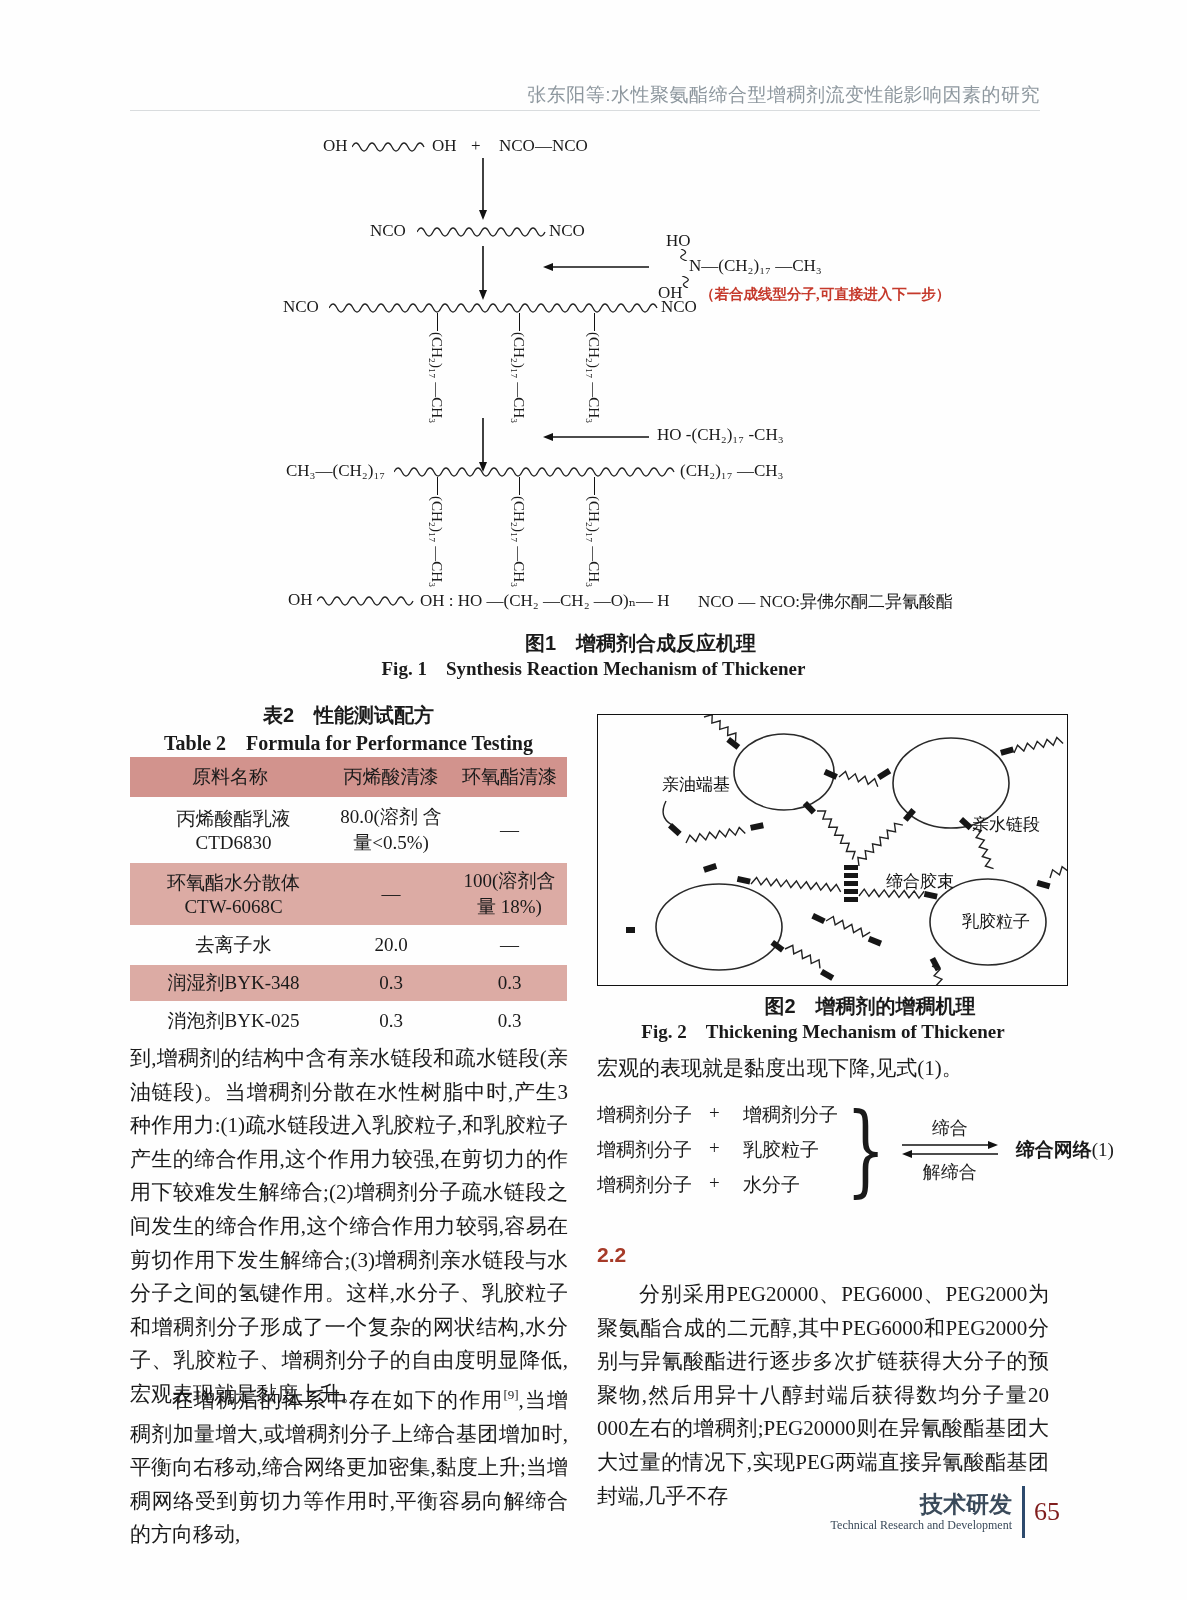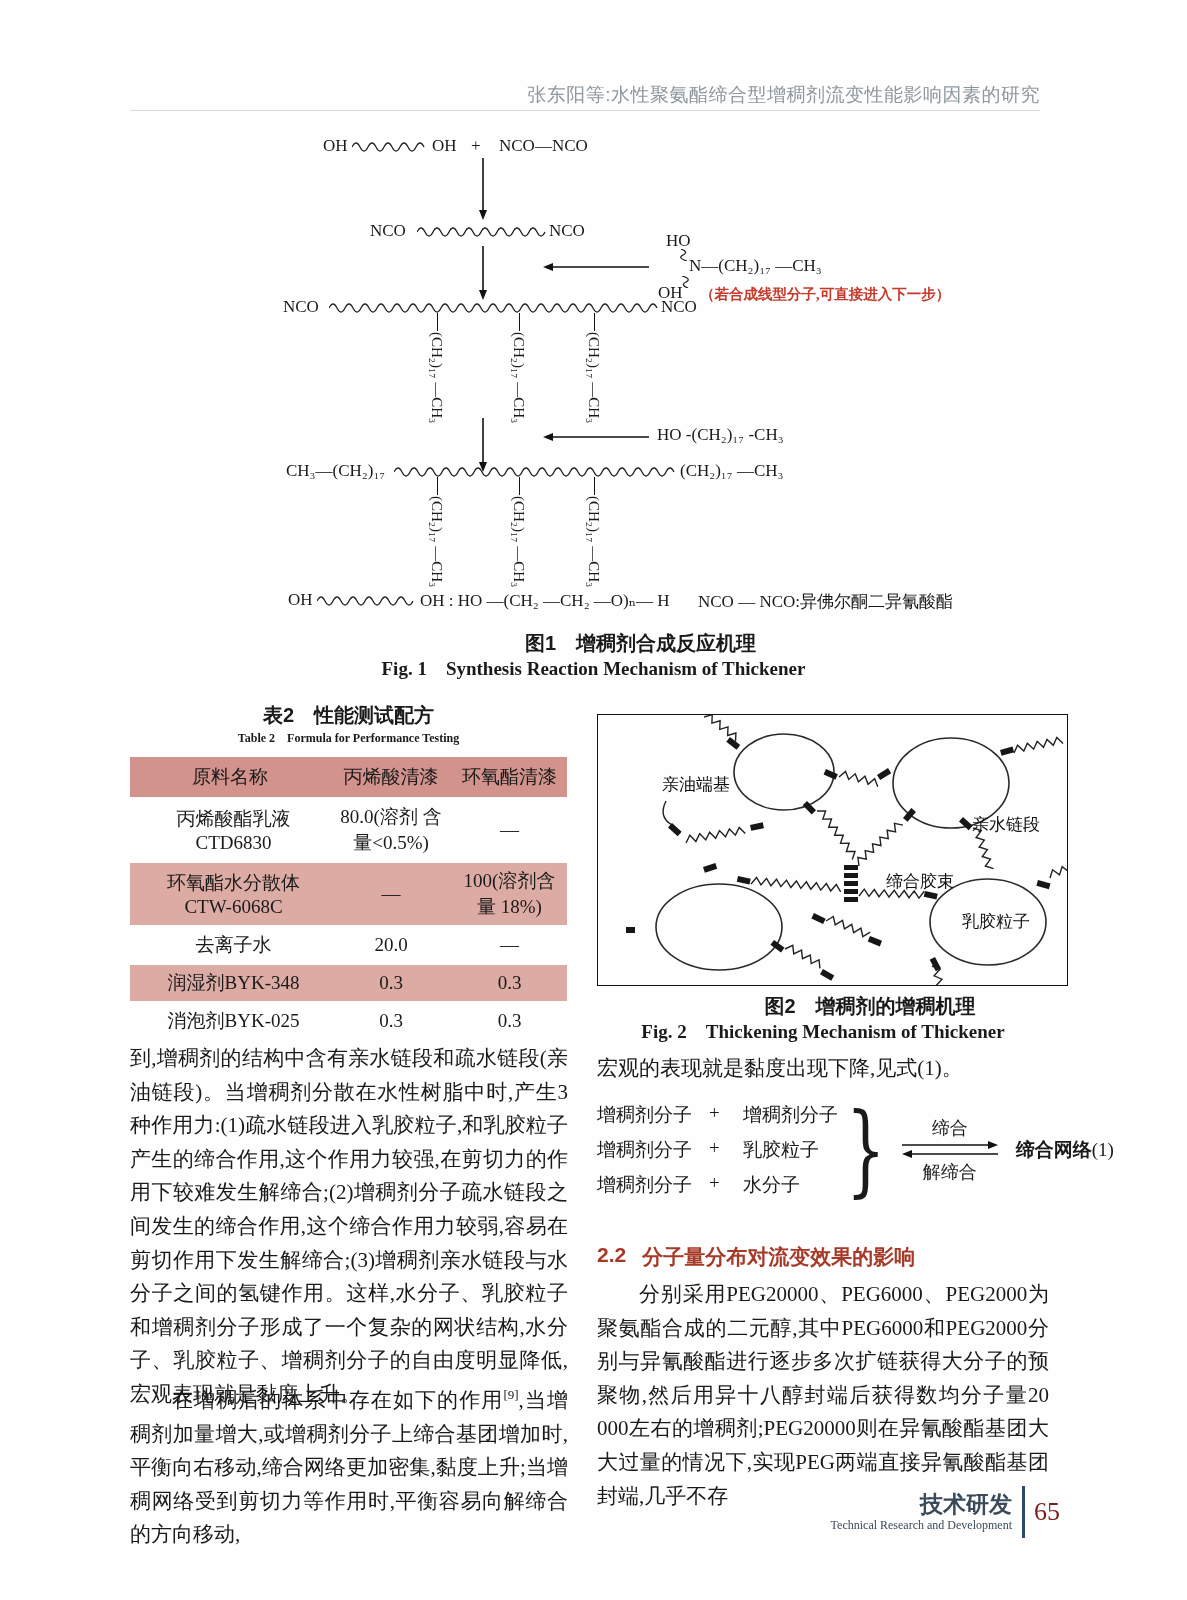--- a/index.html
+++ b/index.html
@@ -18,21 +18,21 @@
   svg{display:block;}
   .wave path{fill:none;stroke:#222;stroke-width:1.3;}
   .zz{fill:none;stroke:#222;stroke-width:1.4;}
   
   .cap-cn{position:absolute;width:100%;text-align:center;font-family:"Liberation Sans","DejaVu Sans",sans-serif;
     font-weight:bold;font-size:20px;padding-left:47px;}
   .cap-en{position:absolute;width:100%;text-align:center;font-weight:bold;font-size:19px;}
   .col-cap{width:452px;left:597px;}
   .tbl-cap-cn{position:absolute;left:130px;width:437px;text-align:center;
     font-family:"Liberation Sans","DejaVu Sans",sans-serif;font-weight:bold;font-size:20px;}
-  .tbl-cap-en{position:absolute;left:130px;width:437px;text-align:center;font-weight:bold;font-size:12px;}
+  .tbl-cap-en{position:absolute;left:130px;width:437px;text-align:center;font-weight:bold;font-size:20px;}
   
   table.formula{position:absolute;left:130px;top:757px;width:437px;border-collapse:collapse;
     font-size:19px;table-layout:fixed;}
   table.formula td,table.formula th{padding:5px 6px;font-weight:normal;border-bottom:2px solid #fefefe;}
   table.formula th{background:#d2938d;text-align:center;padding:7px 4px;}
   table.formula td:first-child{text-align:center;padding-left:13px;}
   table.formula td{text-align:center;}
   tr.pink td{background:#dcaba4;}
   
   .fig2-box{position:absolute;left:597px;top:714px;width:441px;height:270px;border:1.5px solid #111;background:#fefefe;padding-left:28px;}
@@ -49,21 +49,21 @@
   .eq-row{display:flex;white-space:nowrap;}
   .eq-m{width:112px;}
   .eq-plus{width:34px;text-align:left;}
   .eq-brace{font-size:100px;font-weight:100;transform:scaleX(.62);margin:0 0 0 -4px;line-height:100px;
     font-family:"DejaVu Serif",serif;}
   .eq-arrows{display:flex;flex-direction:column;align-items:center;margin:0 4px;}
   .eq-arrows span{font-size:18px;line-height:22px;}
   .eq-product{margin-left:14px;white-space:nowrap;font-weight:bold;}
   .eq-num{margin-left:auto;}
   
-  .sec-head{position:absolute;left:597px;top:1243px;display:flex;gap:16px;color:#a63a28;
+  .sec-head{position:absolute;left:597px;top:1243px;display:flex;gap:8px;color:#a63a28;
     font-family:"Liberation Sans","DejaVu Sans",sans-serif;font-weight:bold;font-size:21px;}
   
   .footer{position:absolute;left:790px;top:1486px;width:270px;display:flex;align-items:center;justify-content:flex-end;}
   .footer-txt{text-align:right;color:#3a4a5a;}
   .footer-cn{font-family:"Liberation Sans","DejaVu Sans",sans-serif;font-weight:bold;font-size:23px;line-height:26px;}
   .footer-en{font-size:12px;line-height:16px;}
   .footer-bar{width:3px;height:52px;background:#2d4a6d;margin:0 9px 0 10px;}
   .footer-num{font-size:26px;color:#7f1d1d;}
 </style>
 </head>
@@ -330,21 +330,20 @@
           <polygon points="10,11 10,19 0,15" fill="#111"></polygon>
       </svg>
       <span>解缔合</span>
     </div>
     <div class="eq-product">缔合网络</div>
     <div class="eq-num">(1)</div>
   </div>
 
   <div class="sec-head">
     <span>2.2</span>
-    <span>分子量分布对流变效果的影响</span>
   </div>
   <div class="body-par indent" style="left:597px;top:1278px;width:452px;">分别采用PEG20000、PEG6000、PEG2000为聚氨酯合成的二元醇,其中PEG6000和PEG2000分别与异氰酸酯进行逐步多次扩链获得大分子的预聚物,然后用异十八醇封端后获得数均分子量20 000左右的增稠剂;PEG20000则在异氰酸酯基团大大过量的情况下,实现PEG两端直接异氰酸酯基团封端,几乎不存</div>
 
   <div class="footer">
     <div class="footer-txt">
       <div class="footer-cn">技术研发</div>
       <div class="footer-en">Technical Research and Development</div>
     </div>
     <div class="footer-bar"></div>
     <div class="footer-num">65</div>

